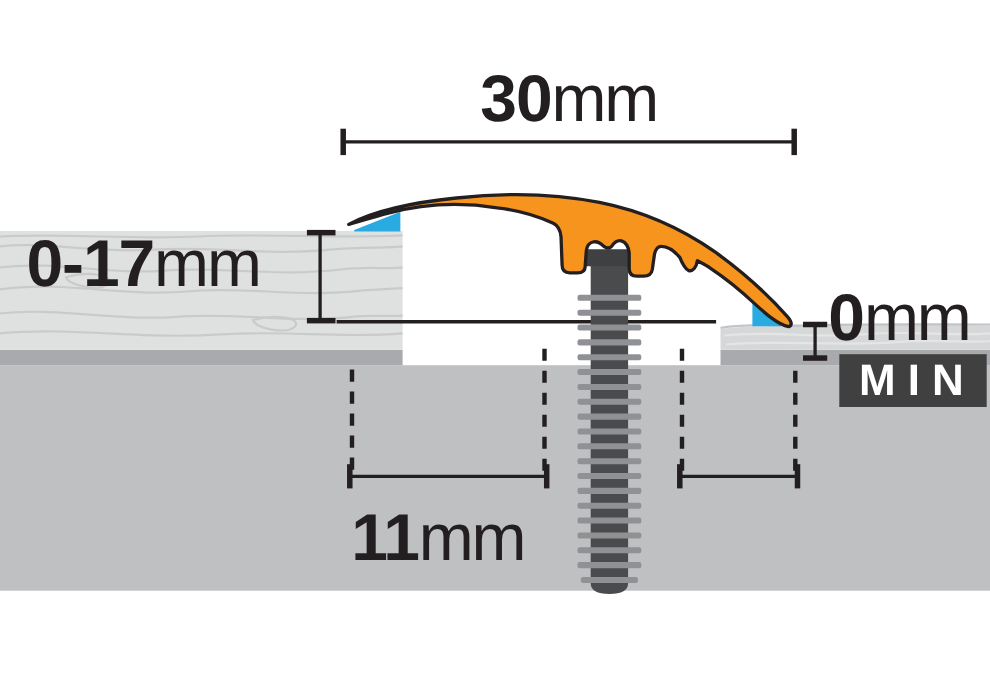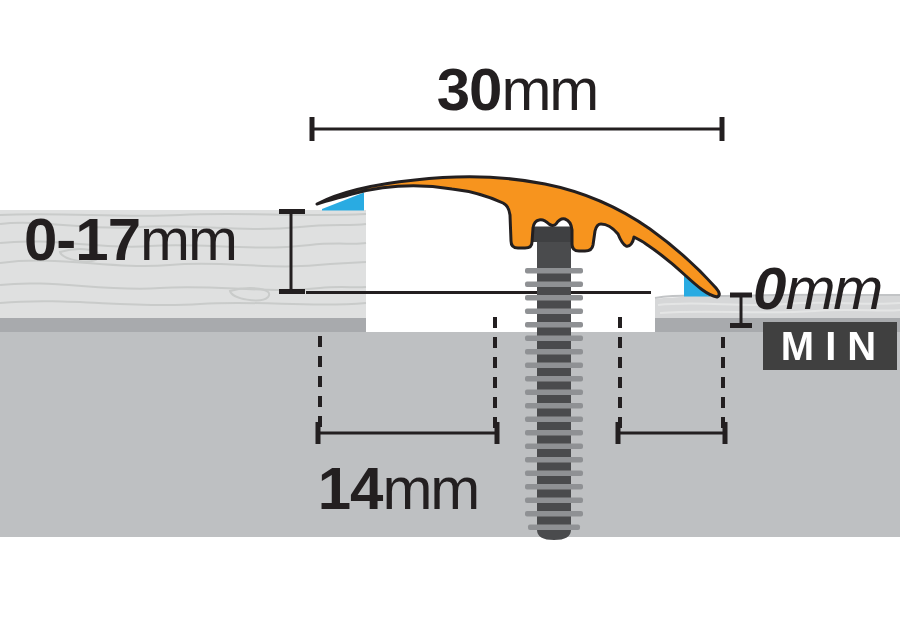--- a/index.html
+++ b/index.html
@@ -14,21 +14,21 @@
   }
   .dim .unit{font-weight:normal;letter-spacing:-2px;}
   .dim.centered{text-align:center;}
   .min-badge{
     position:absolute;left:763px;top:322px;width:134px;height:48px;
     background:#404040;color:#fff;font-size:40px;font-weight:bold;
     letter-spacing:11px;text-indent:8px;text-align:center;line-height:49px;
   }
   .lbl-37{left:312px;top:60px;width:410px;}
   .lbl-017{left:24px;top:210px;text-align:right;}
-  .lbl-0{left:753px;top:259px;font-style:italic;}
+  .lbl-0{left:753px;top:259px;}
   .lbl-14{left:312px;top:459px;width:172px;}
   .lbl-9{left:589px;top:459px;width:150px;}
   
   .dimline{stroke:#231F20;stroke-width:3;fill:none;}
   .dimtick{stroke:#231F20;stroke-width:5;fill:none;}
   .dashline{stroke:#231F20;stroke-width:4;fill:none;stroke-dasharray:11 9;}
   .grain{stroke:#C9CBCA;stroke-width:2;fill:none;}
   .screedtex{stroke:#E4E5E5;stroke-width:2;fill:none;}
   .floortop{stroke:#C2C4C6;stroke-width:2;fill:none;}
   .outline{stroke:#231F20;stroke-width:3;stroke-linejoin:round;}
@@ -179,17 +179,17 @@
     <span>0-17</span><span class="unit">mm</span>
   </div>
 
   <div class="dim lbl-0">
     <span>0</span><span class="unit">mm</span>
   </div>
 
   <div class="min-badge">MIN</div>
 
   <div class="dim centered lbl-14">
-    <span>14</span><span class="unit">mm</span>
+    <span>11</span><span class="unit">mm</span>
   </div>
 
 
 </div>
 
 </body></html>

